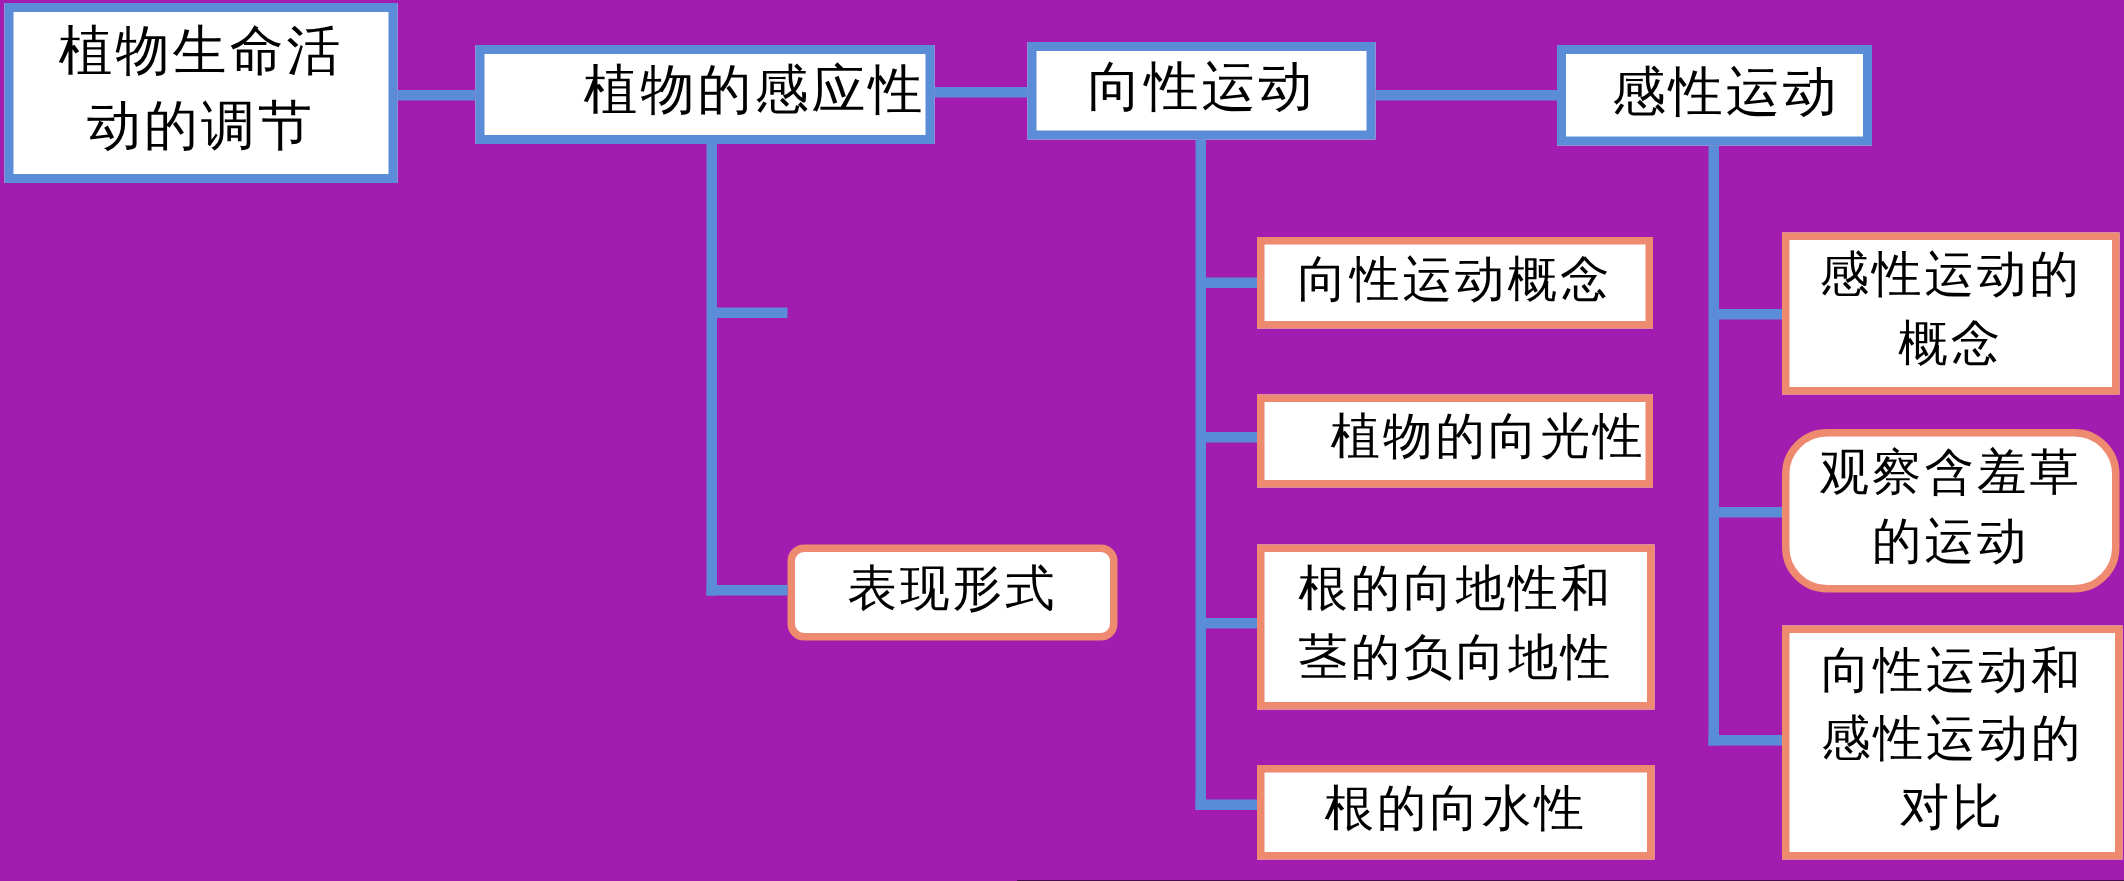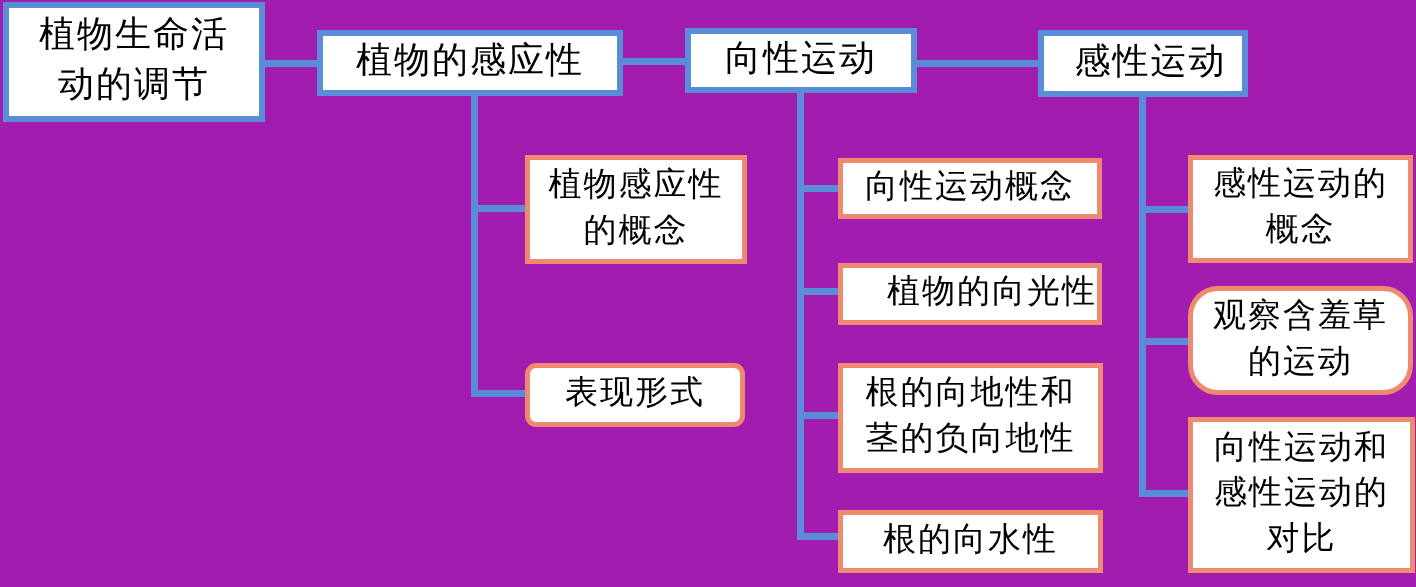--- a/index.html
+++ b/index.html
@@ -38,21 +38,21 @@
     border: 5px solid #ed8a70;
     font-size: 33px;
   }
   .connector {
     position: absolute;
     background: #5b8cd8;
   }
 
   
   .n-root     { left: 3px;    top: 2px;  width: 262px; height: 120px; }
-  .n-sens     { left: 317px;  top: 30px; width: 306px; height: 66px;  }
+  .n-sens     { left: 317px;  top: 30px; width: 306px; height: 66px; justify-content: flex-end;  }
   .n-trop     { left: 685px;  top: 28px; width: 232px; height: 65px;  }
   .n-nast     { left: 1038px; top: 30px; width: 210px; height: 67px; padding-left: 15px;  }
 
   
   .n-sens-concept { left: 525px; top: 155px; width: 222px; height: 109px; }
   .n-expr-forms   { left: 525px; top: 363px; width: 220px; height: 64px; border-radius: 11px;  }
 
   
   .n-trop-concept  { left: 838px; top: 158px; width: 264px; height: 61px; text-align: right;  }
   .n-phototropism  { left: 838px; top: 263px; width: 264px; height: 62px; justify-content: flex-end;  }
@@ -99,24 +99,20 @@
   </div>
 
   <div class="node level1 n-trop">
     <span class="label">向性运动</span>
   </div>
 
   <div class="node level1 n-nast">
     <span class="label">感性运动</span>
   </div>
 
-  <div class="node level2 n-sens-concept">
-    <span class="label">植物感应性
-的概念</span>
-  </div>
 
   <div class="node level2 n-expr-forms">
     <span class="label">表现形式</span>
   </div>
 
   <div class="node level2 n-trop-concept">
     <span class="label">向性运动概念</span>
   </div>
 
   <div class="node level2 n-phototropism">

